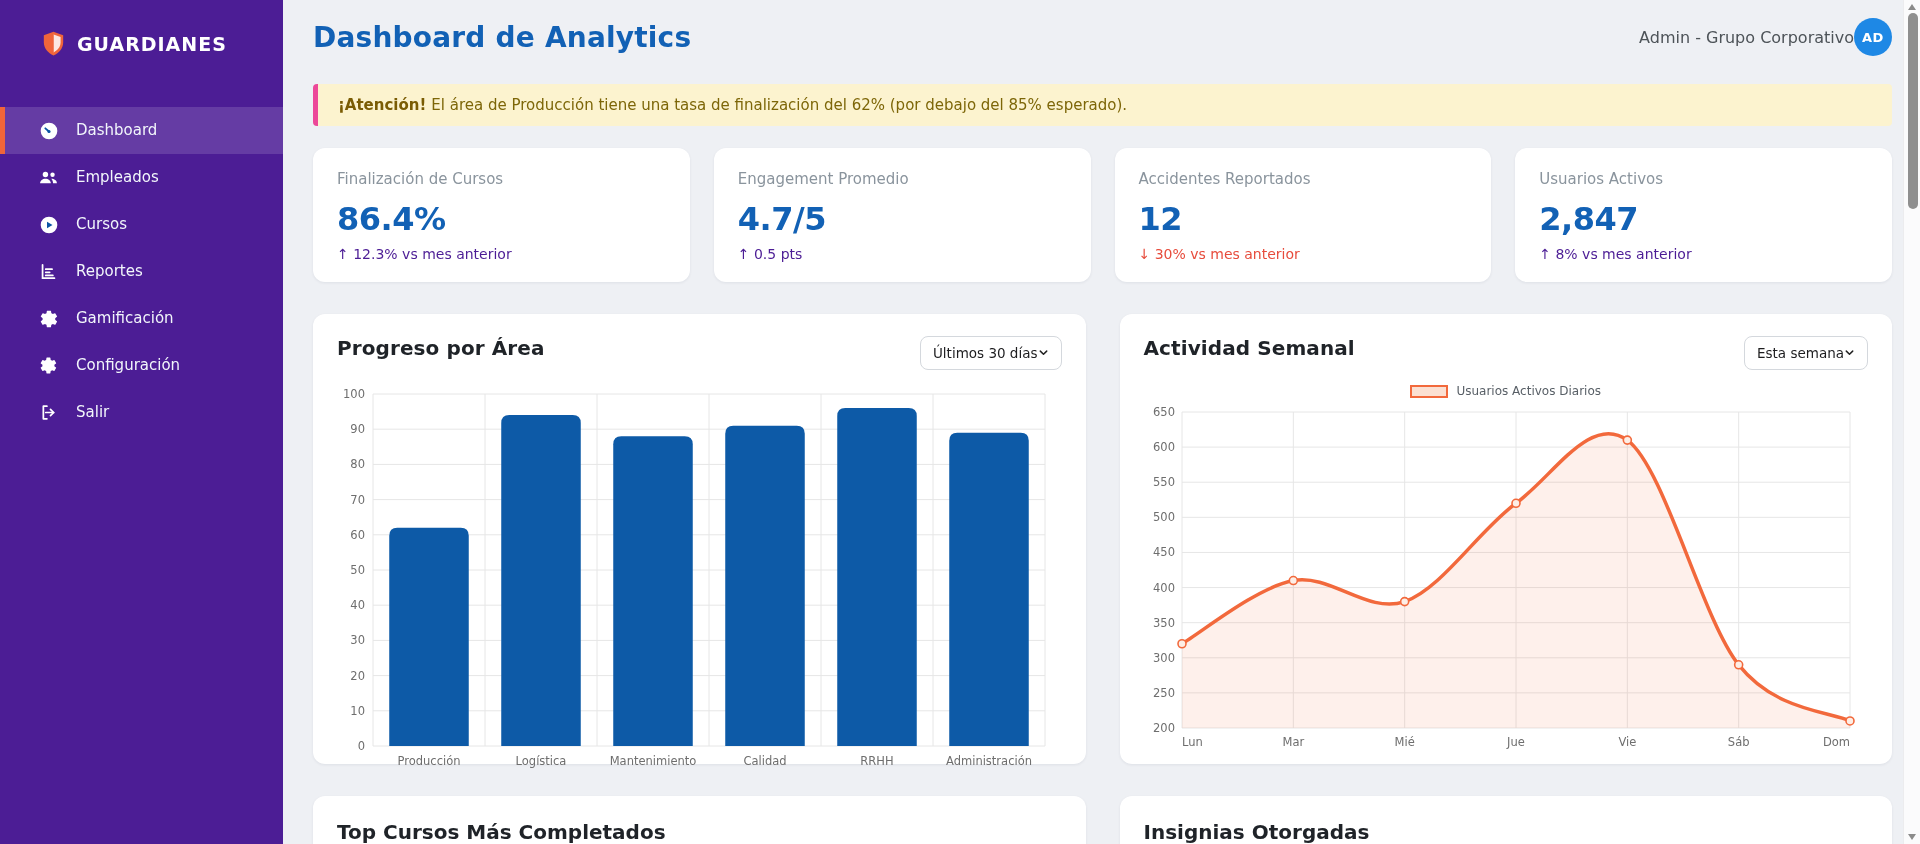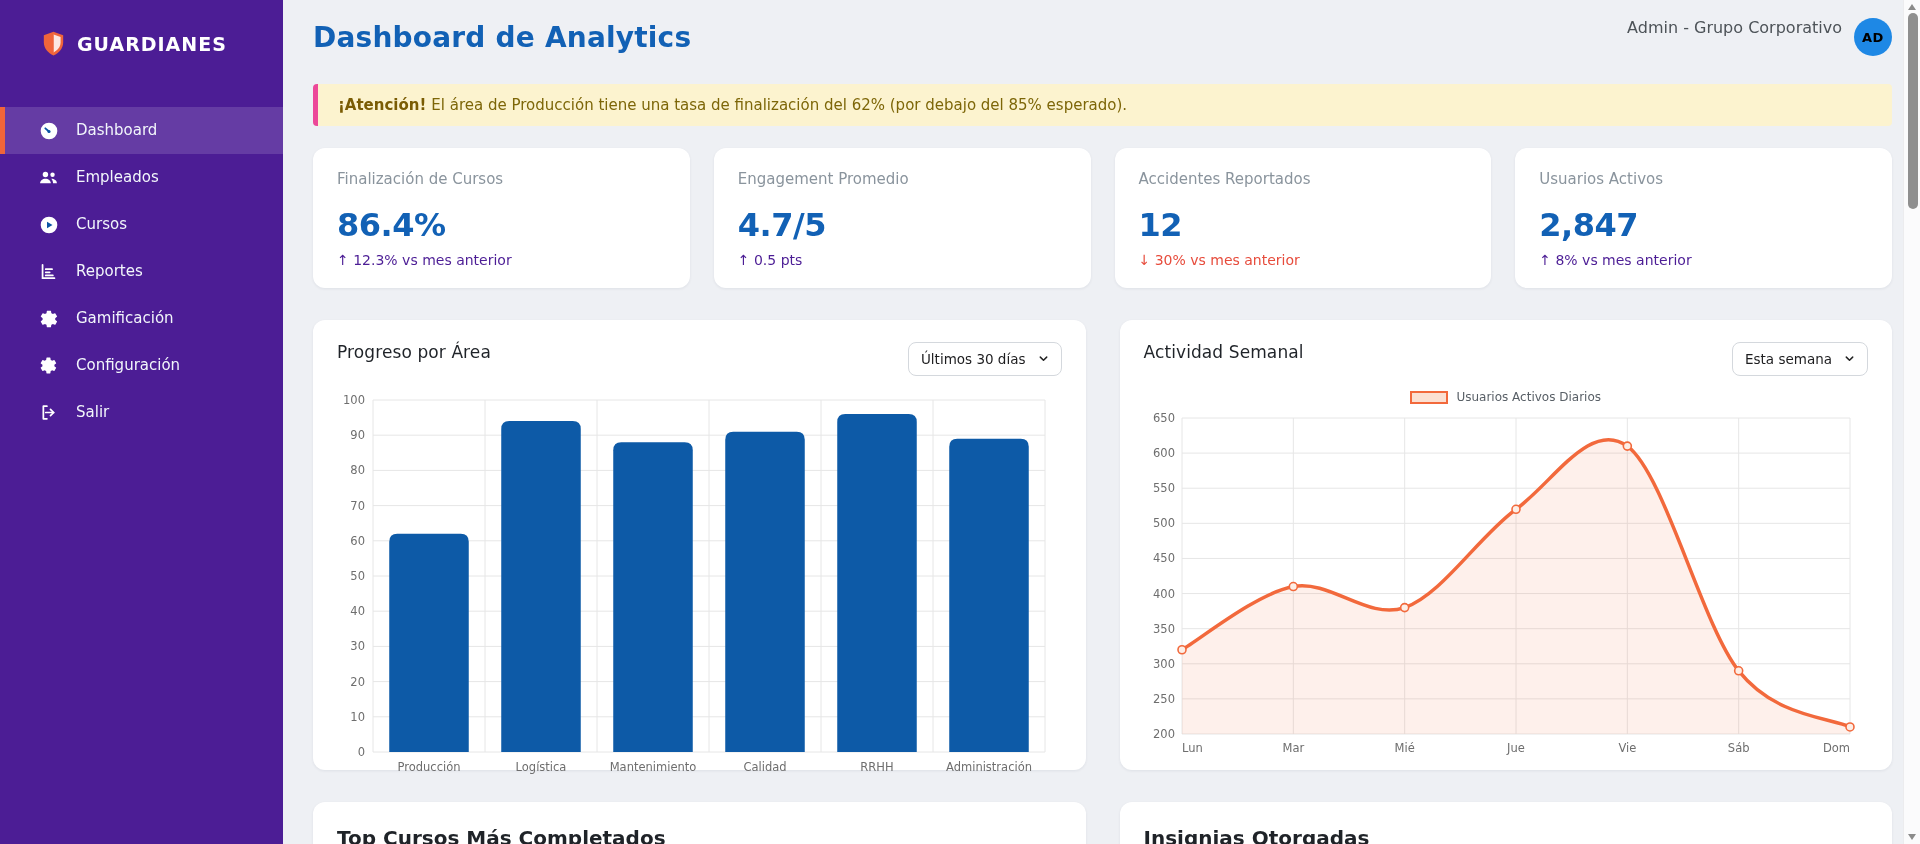--- a/index.html
+++ b/index.html
@@ -25,52 +25,52 @@
   .side-item.active { background:rgba(255,255,255,0.14); border-left-color:#f0653a; }
   .side-icon { width:21px; height:21px; display:inline-flex; align-items:center; justify-content:center; }
   .side-label { line-height:1; }
   
   .main {
     flex:1; height:844px; overflow:hidden;
     padding:18px 28px 0 30px;
   }
   .topbar { display:flex; align-items:center; justify-content:space-between; margin-bottom:28px; }
   .page-title { font-size:28px; font-weight:bold; color:#1261b5; letter-spacing:.2px; }
-  .userbox { display:flex; align-items:flex-start; gap:12px; cursor:pointer; }
+  .userbox { display:flex; align-items:center; cursor:pointer; }
   .user-label { font-size:16px; color:#4d5358; }
   .avatar {
-    width:38px; height:38px; border-radius:50%; background:#1e88e5; color:#000000;
+    width:38px; height:38px; border-radius:50%; background:#1e88e5; color:#ffffff;
     display:flex; align-items:center; justify-content:center;
     font-size:13px; font-weight:bold; letter-spacing:.5px;
   }
   
   .alert {
     background:#fcf3cf; border-left:5px solid #ec4899; border-radius:4px;
     padding:12px 20px; font-size:15px; color:#7d6608; margin-bottom:22px;
   }
   .alert strong { font-weight:bold; color:#7a5c04; margin-right:5px; }
   
   .kpi-row { display:flex; gap:24px; margin-bottom:32px; }
   .card {
     background:#fff; border-radius:12px;
     box-shadow:0 1px 3px rgba(20,30,55,.07);
   }
   .kpi-card { flex:1; padding:22px 24px 20px 24px; }
-  .kpi-label { font-size:15px; color:#8a949d; margin-bottom:18px; }
+  .kpi-label { font-size:15px; color:#8a949d; margin-bottom:12px; }
   .kpi-value { font-size:32px; font-weight:bold; color:#1261b5; letter-spacing:-.5px; margin-bottom:8px; }
   .kpi-delta { font-size:14px; }
   .kpi-delta.green { color:#4c1d95; }
   .kpi-delta.red { color:#e74c3c; }
   
   .charts-row { display:flex; gap:34px; margin-bottom:32px; }
   .chart-card { flex:1; padding:22px 24px; height:450px; }
   .chart-head { display:flex; align-items:flex-start; justify-content:space-between; }
-  .chart-title { font-size:17px; font-weight:normal; color:#1f2328; letter-spacing:.1px; }
+  .chart-title { font-size:20px; font-weight:bold; color:#1f2328; letter-spacing:.1px; }
   .filter-select {
-    display:flex; align-items:center; gap:12px; cursor:pointer;
+    display:flex; align-items:center; cursor:pointer;
     border:1px solid #d4d8dd; border-radius:8px; background:#fff;
     padding:8px 12px; font-size:13.5px; color:#1d1d1f;
   }
   .chart-body { margin-top:14px; }
   .legend-row { display:flex; align-items:center; justify-content:center; gap:8px; margin:4px 0 6px 0; }
   .legend-swatch { width:38px; height:13px; background:#fbe0d2; border:2.5px solid #f2693c; }
   .legend-label { font-size:12px; color:#585f66; }
   svg text { font-family:"DejaVu Sans","Liberation Sans",sans-serif; }
   
   .bottom-row { display:flex; gap:34px; }

